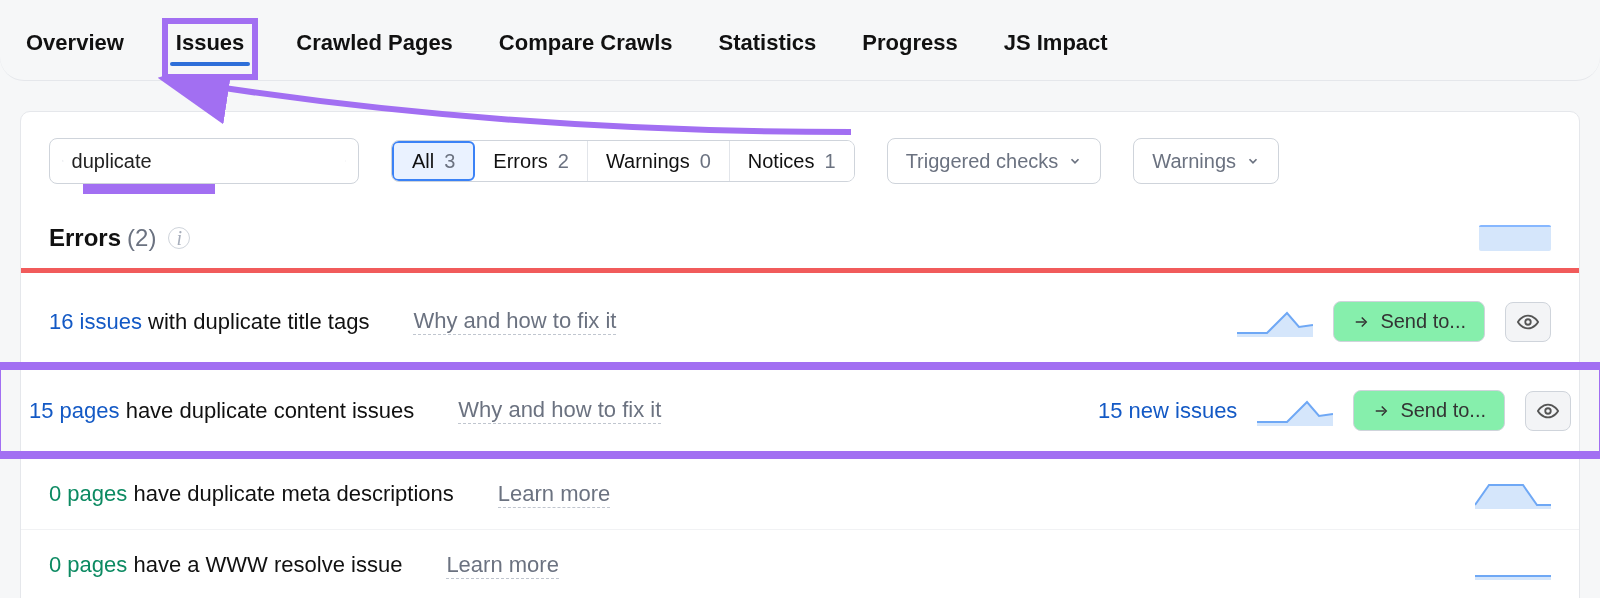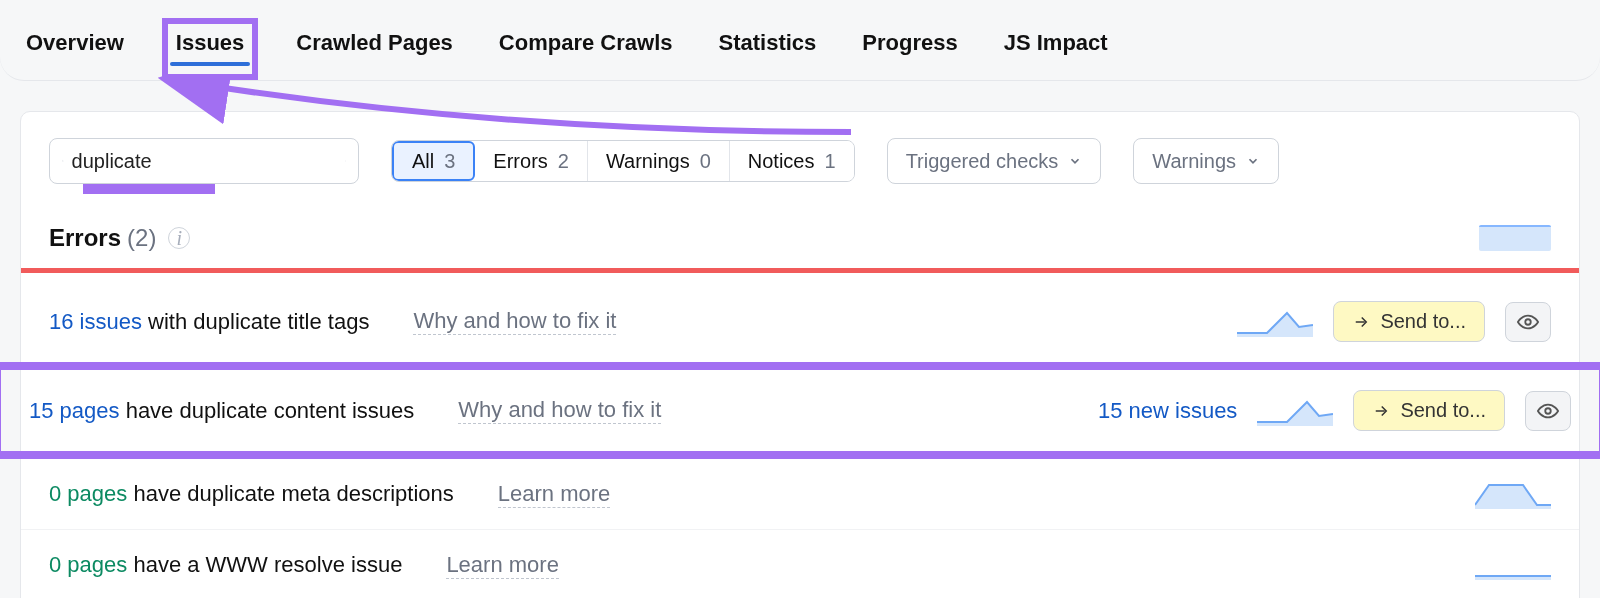--- a/index.html
+++ b/index.html
@@ -162,21 +162,21 @@
   .new-issues { color: #1359c5; font-size: 22px; white-space: nowrap; }
   .spark {
     width: 76px; height: 30px;
     display: inline-block;
   }
   .action-btn {
     display: inline-flex;
     align-items: center;
     gap: 10px;
     border: 1px solid #cfd4db;
-    background: #fef9c3;
+    background: #86efac;
     border-radius: 8px;
     padding: 8px 18px;
     font-size: 20px;
     color: #333;
     cursor: pointer;
   }
   .eye-btn {
     width: 46px; height: 40px;
     display: inline-flex;
     align-items: center; justify-content: center;

